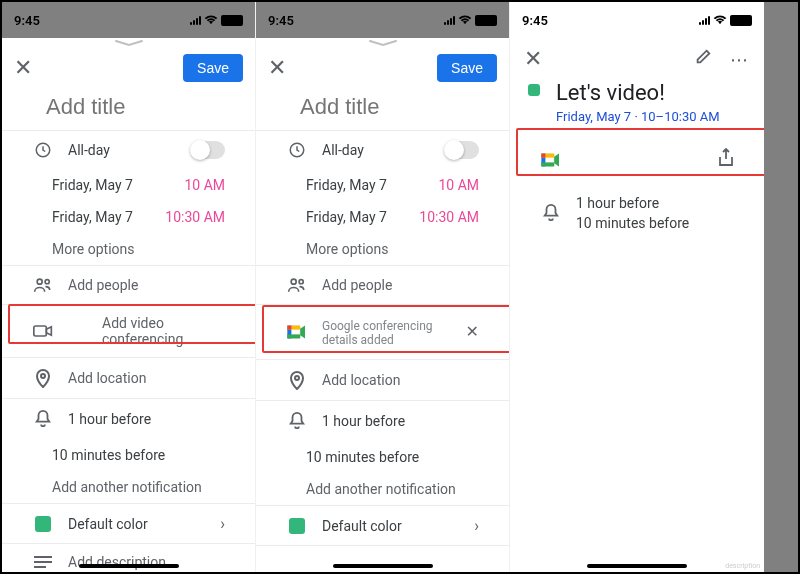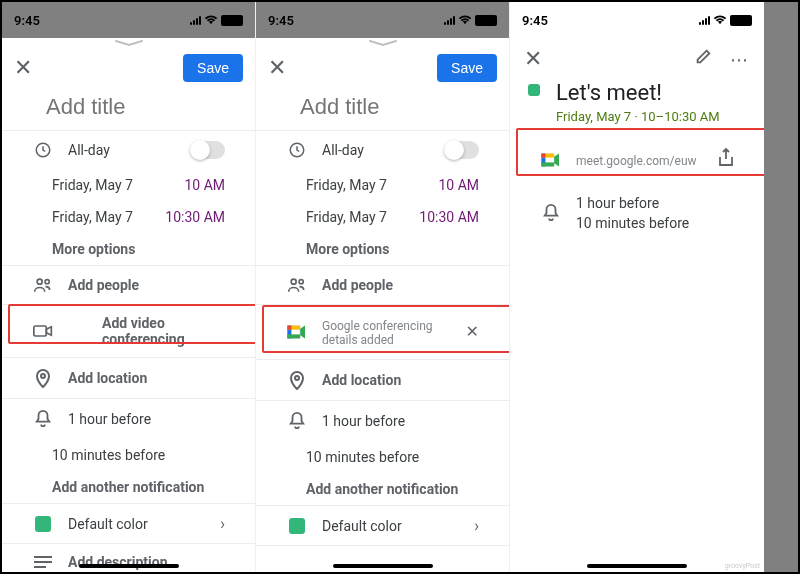--- a/index.html
+++ b/index.html
@@ -33,40 +33,40 @@
   .title-input { border:none; font-size:22px; color:#9aa0a6; width:100%; outline:none; }
 
   
   .divider { height:1px; background:#ececec; margin:0; }
   .row { display:flex; align-items:center; padding: 10px 30px; font-size:14px; color:#3c4043; gap: 14px; }
   .row .icn { width:22px; flex-shrink:0; display:flex; justify-content:center; }
   .row .txt { flex:1; }
   .row .sub { font-size:12px; color:#80868b; padding-top:2px; }
   .row.indent { padding-left: 50px; }
   .row.tight { padding-top:8px; padding-bottom:8px; }
-  .muted { color:#5f6368;font-weight:bold; }
+  .muted { color:#5f6368; }
 
   
   .toggle { width:34px; height:18px; border-radius:9px; background:#e0e0e0; position:relative; }
   .toggle::after { content:''; position:absolute; width:20px; height:20px; background:#fff; border-radius:50%; top:-1px; left:-1px; box-shadow:0 1px 3px rgba(0,0,0,.3);}
-  .time-right { font-size:14px; color:#701a75; }
+  .time-right { font-size:14px; color:#ec4899; }
 
   
   .redbox { border: 2px solid #e53935; position:absolute; pointer-events:none; border-radius:2px; }
 
   
   .color-swatch { width:16px; height:16px; border-radius:3px; background:#33b679; }
 
   
   .chev { color:#5f6368; font-size:16px;}
 
   
   .detail-top { display:flex; align-items:center; justify-content:space-between; padding:10px 14px 6px 14px;}
   .detail-title { padding: 4px 16px 2px 44px; font-size:22px; color:#202124; font-weight:400;}
-  .detail-sub { padding: 2px 16px 12px 44px; font-size:13px; color:#4d7c0f;}
+  .detail-sub { padding: 2px 16px 12px 44px; font-size:13px; color:#1d4ed8;}
   .square-dot { width:12px; height:12px; border-radius:3px; background:#33b679; display:inline-block; margin-left:2px; margin-top:8px;}
   .blue-link { color:#1a73e8; font-size:14px;}
 
   .home-indicator { position:absolute; bottom:4px; left:50%; transform:translateX(-50%); width:100px; height:4px; background:#000; border-radius:2px;}
   
   .watermark { position:absolute; bottom:2px; right:4px; font-size:7px; color:#ccc;}
 </style>
 </head>
 <body>
 
@@ -330,51 +330,50 @@
       <span style="display:flex; gap:18px; align-items:center;">
         <span><svg width="18" height="18" viewBox="0 0 20 20" fill="none" stroke="#5f6368" stroke-width="2">
               <path d="M14 3l3 3L7 16H4v-3L14 3z"></path>
             </svg></span>
         <span style="color:#5f6368; font-size:18px; letter-spacing:2px;">⋯</span>
       </span>
     </div>
     <div style="display:flex; align-items:flex-start; padding-left:16px;">
       <span class="square-dot"></span>
       <div style="flex:1;">
-        <div class="detail-title" style="padding-left:16px;">Let's meet!</div>
+        <div class="detail-title" style="padding-left:16px;">Let's video!</div>
         <div class="detail-sub" style="padding-left:16px;">Friday, May 7 · 10–10:30 AM</div>
       </div>
     </div>
     <div class="row" style="padding-top:12px; padding-bottom:12px;">
       <span class="icn">
         <svg width="20" height="16" viewBox="0 0 24 20">
             <rect x="0" y="2" width="16" height="16" rx="2" fill="#fff" stroke="#dadce0"></rect>
             <rect x="0" y="2" width="5" height="16" fill="#1a73e8"></rect>
             <rect x="0" y="2" width="16" height="5" fill="#fbbc04"></rect>
             <rect x="0" y="13" width="16" height="5" fill="#34a853"></rect>
             <rect x="0" y="2" width="5" height="5" fill="#ea4335"></rect>
             <path d="M16 6l6-4v16l-6-4z" fill="#34a853"></path>
           </svg>
       </span>
       <span class="txt">
-        <div class="sub">meet.google.com/euw</div>
       </span>
       <span><svg width="16" height="20" viewBox="0 0 16 20" fill="none" stroke="#5f6368" stroke-width="1.8">
             <path d="M8 1v10M5 4l3-3 3 3M2 9v8h12V9"></path>
           </svg></span>
     </div>
     <div class="row" style="padding-top:12px;">
       <span class="icn">
           <svg width="18" height="20" viewBox="0 0 20 22" fill="none" stroke="#5f6368" stroke-width="2">
             <path d="M10 2a5 5 0 00-5 5v4l-2 3h14l-2-3V7a5 5 0 00-5-5zM8 17a2 2 0 004 0"></path>
           </svg>
         </span>
       <span class="txt">
         <div>1 hour before</div>
         <div style="padding-top:4px;">10 minutes before</div>
       </span>
     </div>
     <div class="home-indicator"></div>
     <div class="redbox" style="top:126px; left:6px; width:252px; height:48px;"></div>
-    <div class="watermark">groovyPost</div>
+    <div class="watermark">description</div>
   </div>
 
 </div>
 
 </body></html>

